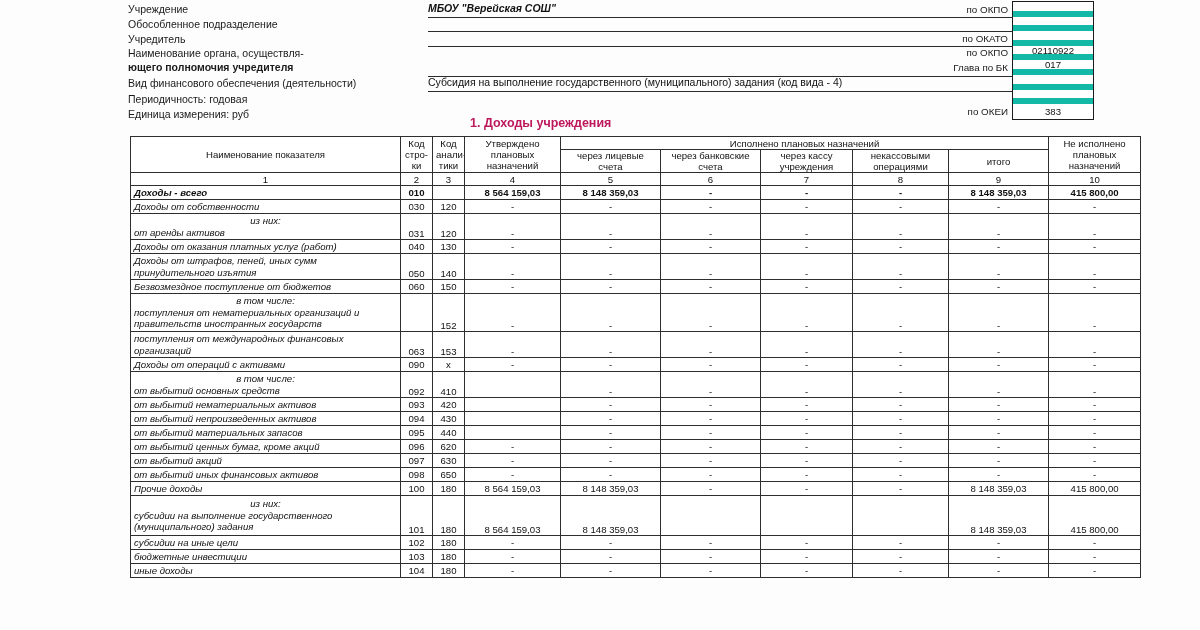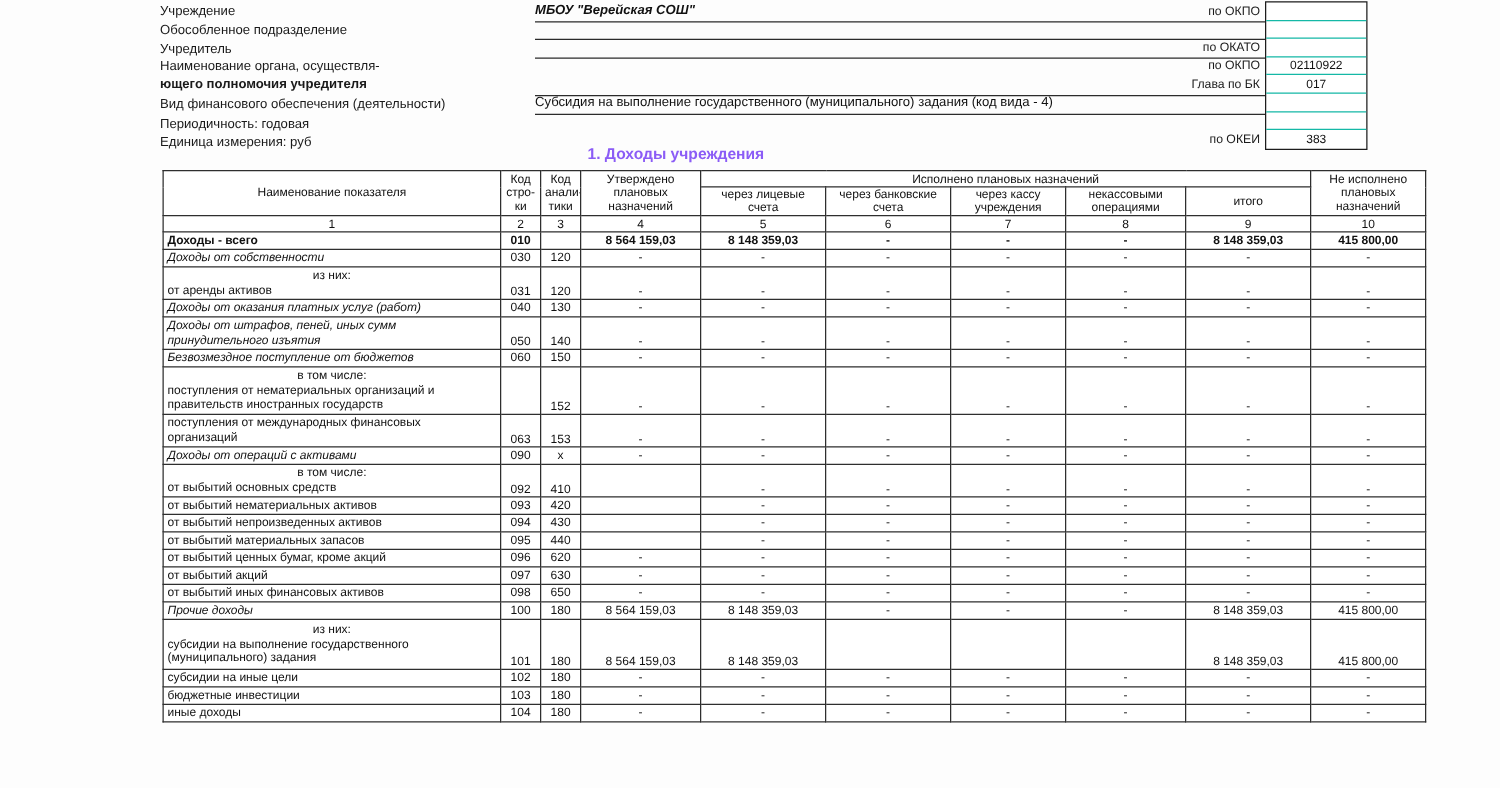--- a/index.html
+++ b/index.html
@@ -50,21 +50,21 @@
   
   .codes-box {
     position: absolute;
     left: 1012px; top: 1px;
     width: 82px;
     border: 1.6px solid #1c1c1c;
     background: #fff;
   }
   .codes-cell {
     height: 14.6px;
-    border-bottom: 1px solid #14b8a6;
+    border-bottom: 6px solid #14b8a6;
     font-size: 9.6px;
     display: flex;
     align-items: center;
     justify-content: center;
     color: #111;
   }
   .codes-cell:last-child { border-bottom: none; }
   .codes-label-abs {
     position: absolute;
     width: 110px;
@@ -73,21 +73,21 @@
     white-space: nowrap;
     color: #1a1a1a;
   }
 
   
   .section-title {
     position: absolute;
     left: 470px; top: 116px;
     font-size: 12.5px;
     font-weight: bold;
-    color: #8b5cf6;
+    color: #be185d;
     white-space: nowrap;
   }
 
   
   table.main {
     position: absolute;
     left: 130px; top: 136px;
     width: 1000px;
     border-collapse: collapse;
     table-layout: fixed;
@@ -106,20 +106,21 @@
   .th-main  { text-align: center; vertical-align: middle; line-height: 11px; }
   .th-num   { text-align: center; height: 13px; font-size: 9.6px; }
 
   
   table.main { border: 1.8px solid #111; }
 
   td.name {
     text-align: left;
     line-height: 11.5px;
     padding-left: 4px;
+    font-style: italic;
   }
   td.name.ital  { font-style: italic; }
   td.name.bold  { font-weight: bold; }
   td.code { text-align: center; }
   td.val  { text-align: center; white-space: nowrap; }
   td.val.bold { font-weight: bold; }
   .nm-sub  { display: block; text-align: center; }
   .nm-line { display: block; }
 </style>
 </head>

